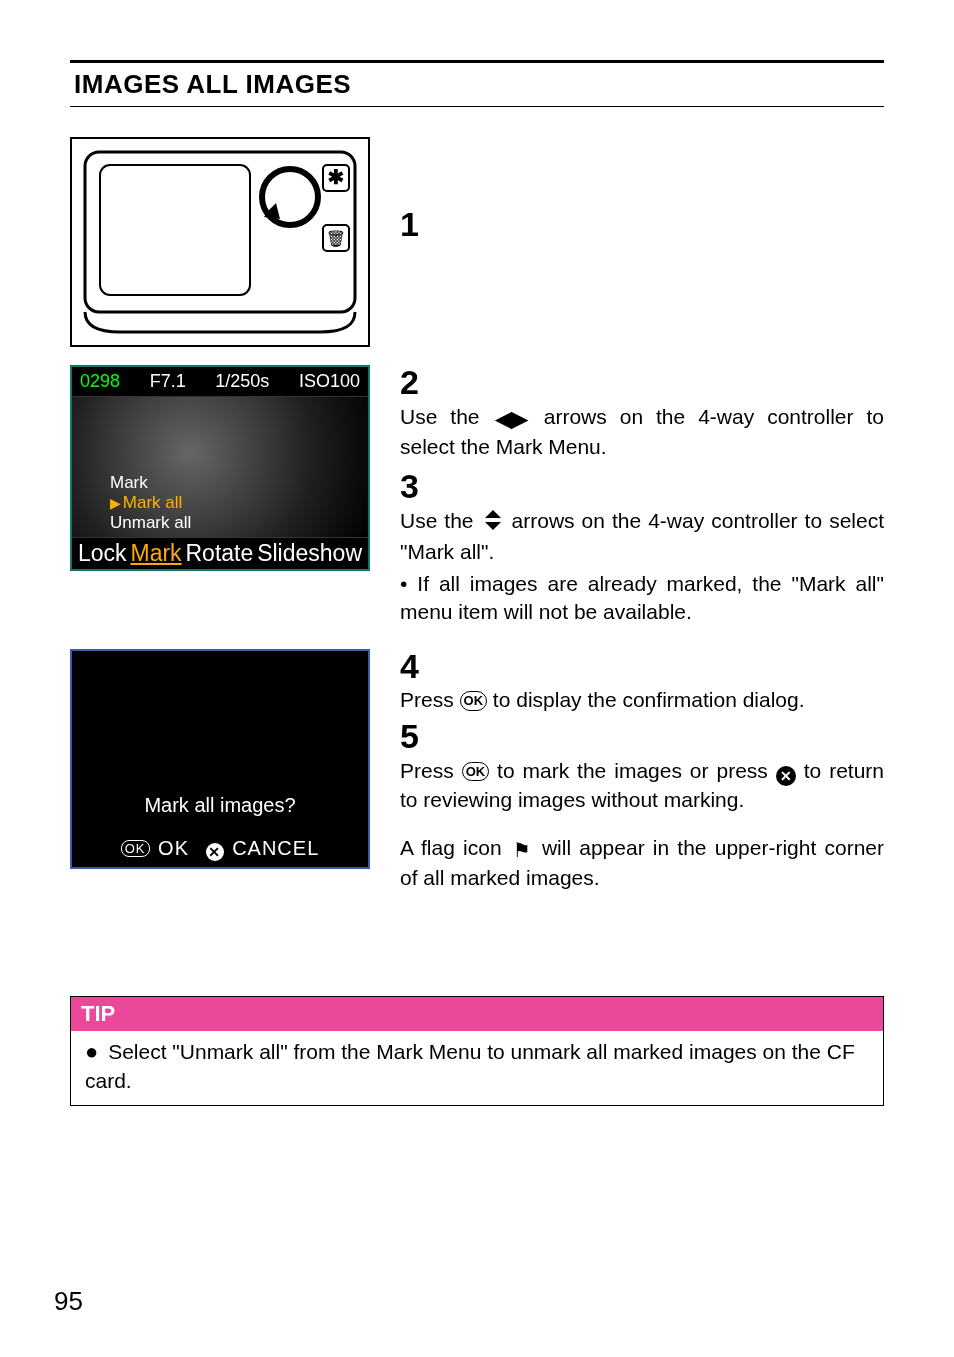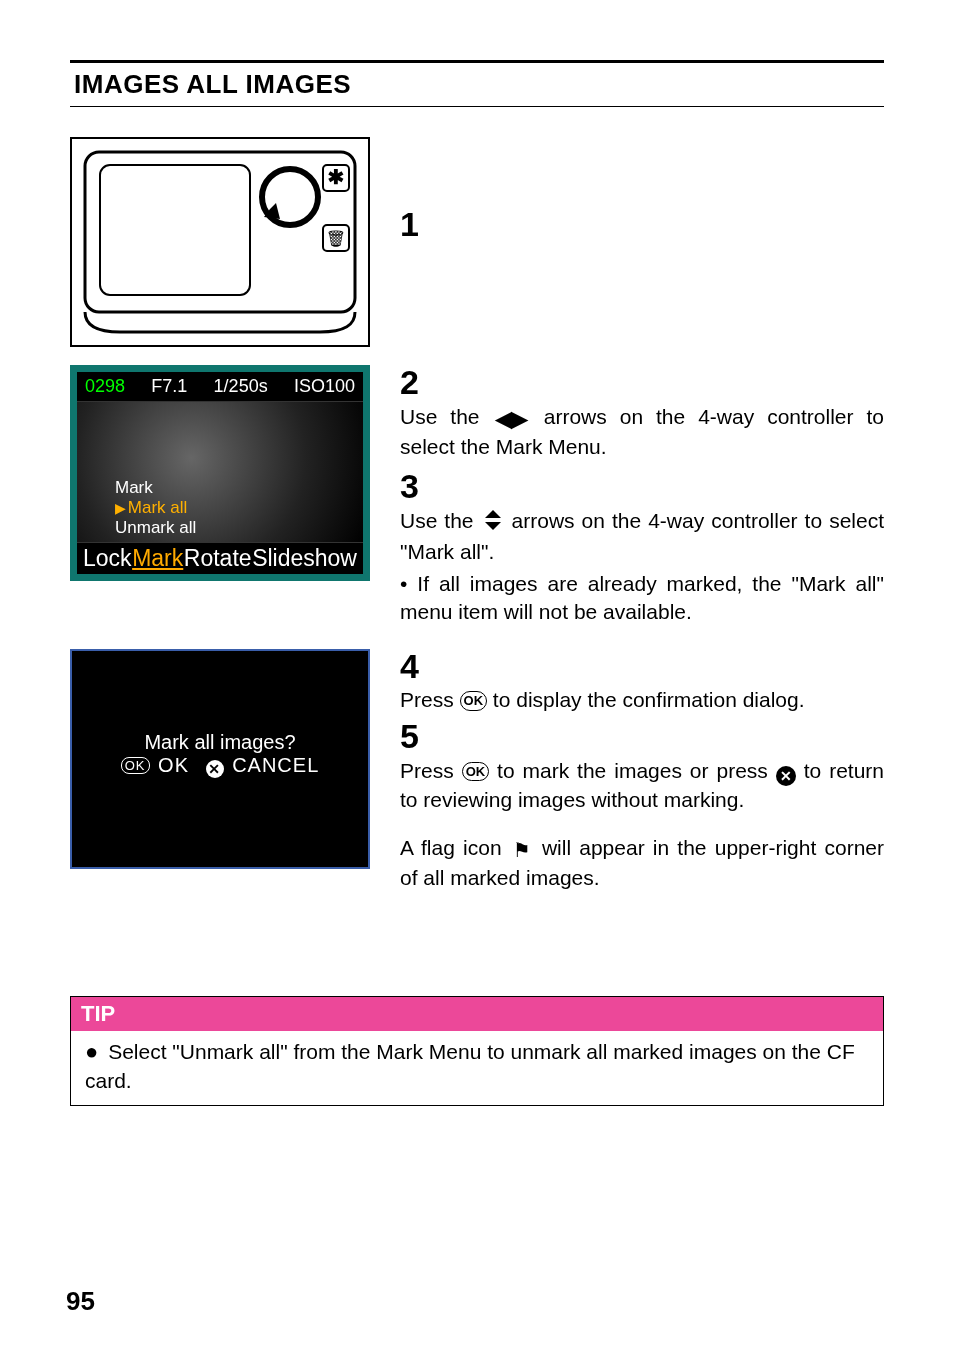--- a/index.html
+++ b/index.html
@@ -58,21 +58,21 @@
     position: relative;
     padding: 8px;
     box-sizing: border-box;
   }
   
   .lcd {
     width: 300px;
     background:#000;
     color:#fff;
     font-family: Arial, sans-serif;
-    border: 7px solid #0f766e;
+    border: 2px solid #0f766e;
     box-sizing: border-box;
   }
   .lcd-top {
     display:flex;
     justify-content:space-between;
     padding: 4px 8px;
     font-size:18px;
     background:#000;
     border-bottom:1px solid #333;
   }
@@ -103,23 +103,24 @@
   .lcd-bottom .hi { color:#ffaa00; text-decoration: underline; }
   .dialog-box {
     width: 300px;
     height: 220px;
     background:#000;
     color:#fff;
     border: 2px solid #3a5eaa;
     box-sizing:border-box;
     display:flex;
     flex-direction:column;
-    justify-content:flex-start;
+    justify-content:flex-end;
     align-items:center;
     padding-bottom: 6px;
+    gap: 20px;
   }
   .dialog-box .q {
     color:#fff;
     font-size:20px;
     margin-top:80px;
   }
   .dialog-box .ctrl {
     font-size:20px;
     letter-spacing:1px;
   }
@@ -159,23 +160,23 @@
   }
   .tip-body {
     font-size:21px;
     padding: 6px 14px 10px 14px;
     line-height:1.35;
   }
   .tip-body .bullet { font-size:22px; margin-right:4px;}
   .page-num {
     position:absolute;
     bottom: 40px;
-    left: 66px;
+    left: 54px;
     font-size:26px;
-    font-weight:bold;
+    font-weight:normal;
   }
   
   .circ-x {
     display:inline-block;
     width:20px;height:20px;border-radius:50%;
     background:#000;color:#fff;
     text-align:center;line-height:20px;font-weight:bold;font-size:14px;
     vertical-align:-3px;
   }
   

